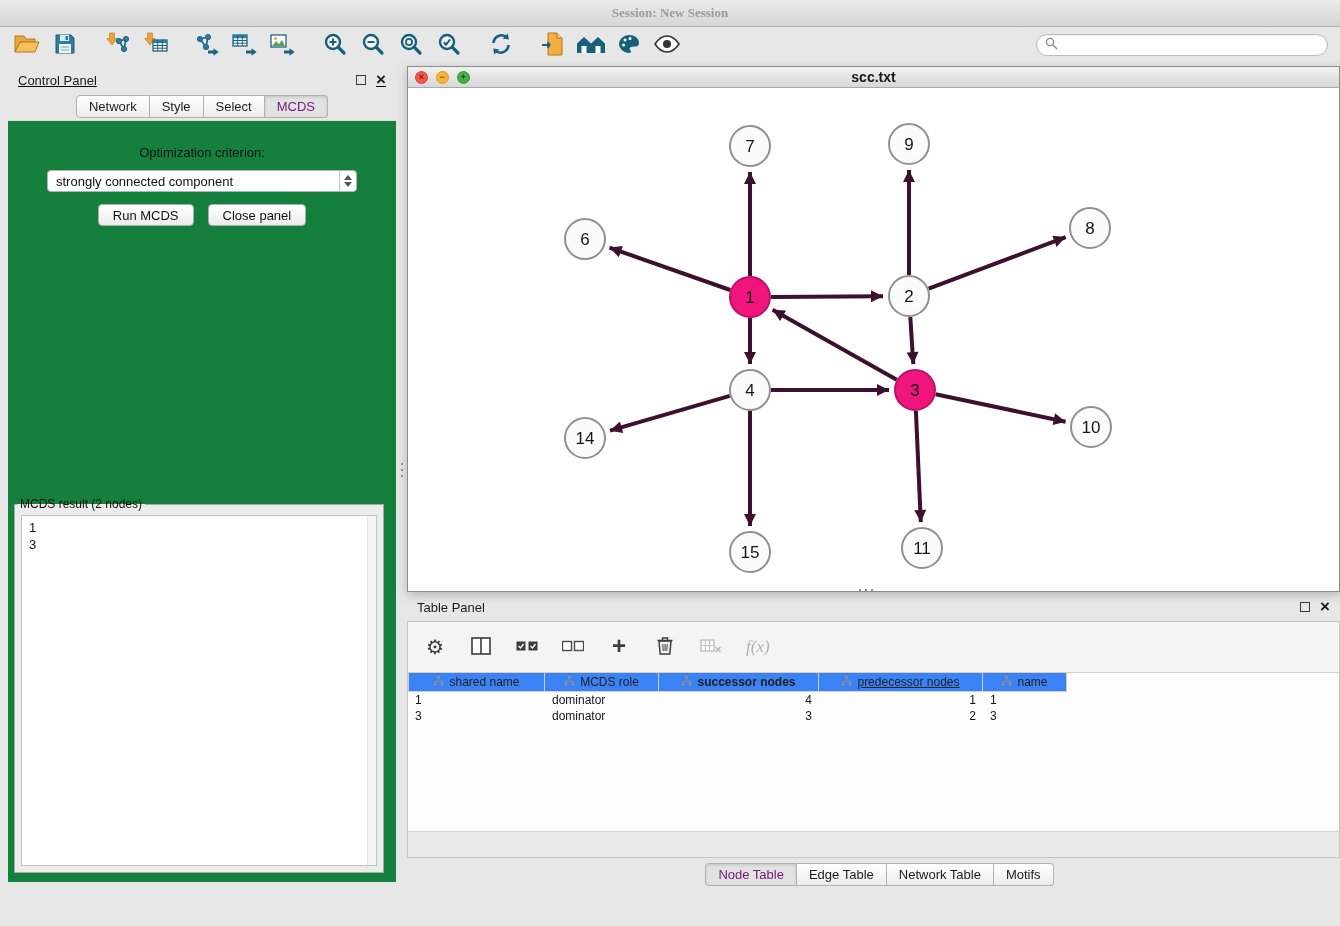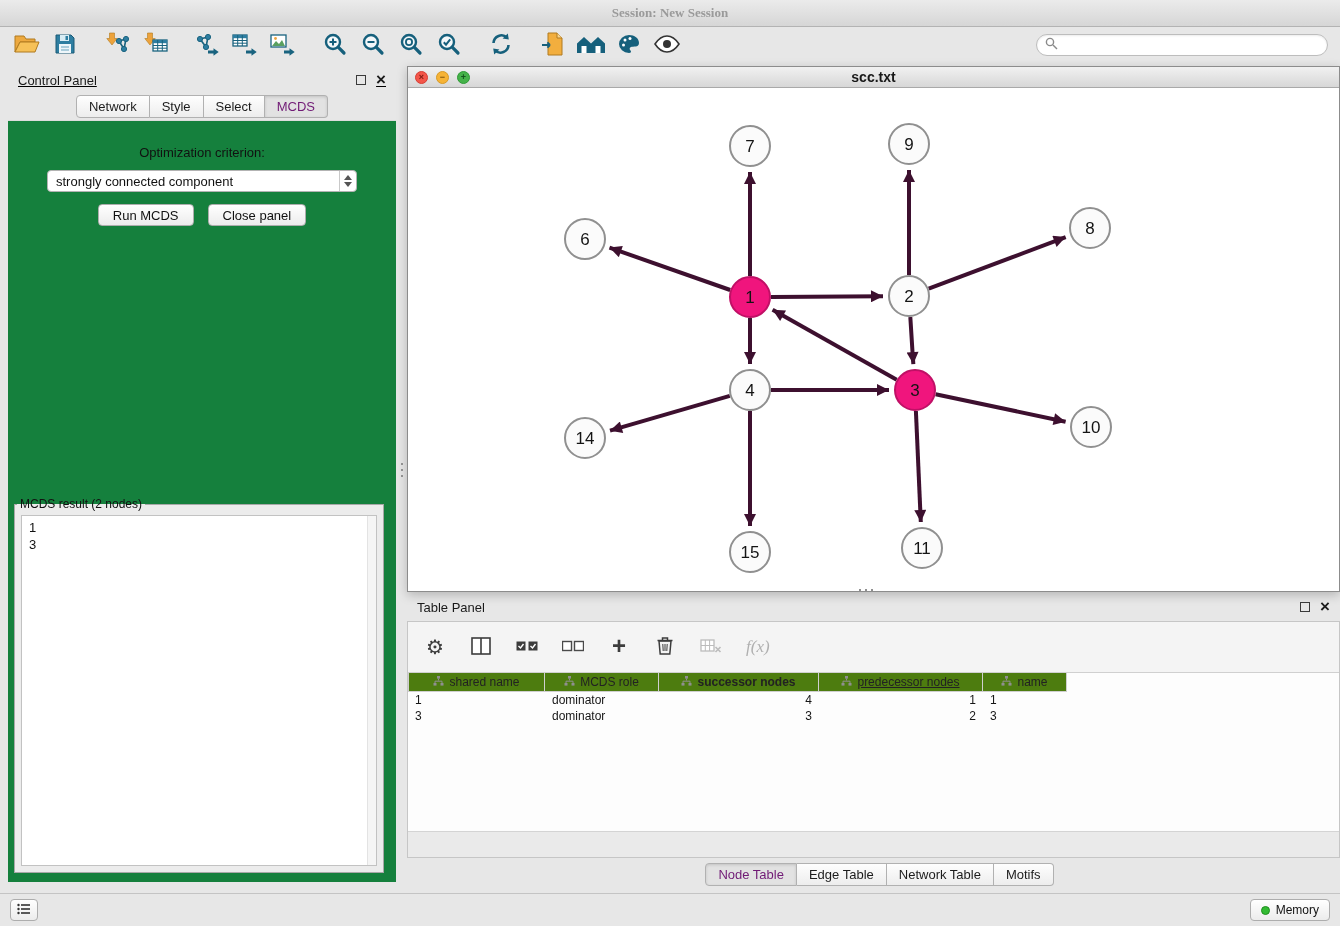--- a/index.html
+++ b/index.html
@@ -84,21 +84,21 @@
   .table-panel { position:absolute; left:407px; top:595px; width:933px; height:295px; }
   .tp-body { position:absolute; top:26px; left:0; right:0; bottom:32px; background:#fdfdfd;
     border:1px solid #c6c6c6; overflow:hidden; }
   .tp-toolbar { height:50px; background:#f4f4f4; display:flex; align-items:center; padding-left:16px; gap:24px; }
   .tp-tbtn { background:transparent; border:none; display:flex; align-items:center; justify-content:center;
     min-width:22px; height:26px; cursor:pointer; }
   .gear-ico::before { content:"\2699"; font-size:20px; color:#3c3c3c; line-height:20px; }
   .plus-ico::before { content:"+"; font-size:24px; font-weight:bold; color:#3c3c3c; line-height:18px; }
   .fx { font-family:"Liberation Serif", serif; font-style:italic; font-size:17px; color:#b0b0b0; }
   .t-header { display:flex; border-top:1px solid #d0d0d0; }
-  .t-hcell { background:#4d7c0f; border-right:1px solid #cfcfcf; border-bottom:1px solid #cfcfcf; height:19px;
+  .t-hcell { background:#3b82f6; border-right:1px solid #cfcfcf; border-bottom:1px solid #cfcfcf; height:19px;
     display:flex; align-items:center; justify-content:center; gap:5px; font-size:12px; color:#222; cursor:pointer; }
   .t-hcell:first-child { border-left:1px solid #cfcfcf; }
   .t-row { display:flex; height:16px; }
   .t-cell { font-size:12px; color:#161616; padding:0 7px; line-height:16px; white-space:nowrap; overflow:hidden; }
   .tp-hscroll { position:absolute; left:0; right:0; bottom:0; height:26px; background:#eaeaea; border-top:1px solid #d4d4d4; }
   .tp-tabs { position:absolute; left:12px; right:0; bottom:4px; display:flex; justify-content:center; }
 
   
   .statusbar { position:absolute; left:0; bottom:0; right:0; height:33px; background:#e7e7e7;
     border-top:1px solid #c4c4c4; display:flex; align-items:center; padding:0 10px; }
@@ -531,30 +531,14 @@
       <div class="tp-hscroll"></div>
     </div>
     <div class="tp-tabs seg" id="tp-tabs">
         <div class="seg-item selected">Node Table</div>
         <div class="seg-item">Edge Table</div>
         <div class="seg-item">Network Table</div>
         <div class="seg-item">Motifs</div>
       </div>
   </div>
 
-  <div class="statusbar">
-    <button class="sb-left-btn">
-      <span><svg width="14" height="12" viewBox="0 0 14 12">
-            <circle cx="1.5" cy="2" r="1.2" fill="#333"></circle>
-            <rect x="4" y="1.2" width="9" height="1.6" fill="#333"></rect>
-            <circle cx="1.5" cy="6" r="1.2" fill="#333"></circle>
-            <rect x="4" y="5.2" width="9" height="1.6" fill="#333"></rect>
-            <circle cx="1.5" cy="10" r="1.2" fill="#333"></circle>
-            <rect x="4" y="9.2" width="9" height="1.6" fill="#333"></rect>
-          </svg></span>
-    </button>
-    <button class="memory-btn">
-      <span class="mem-dot"></span>
-      <span>Memory</span>
-    </button>
-  </div>
 
 </div>
 
 </body></html>

